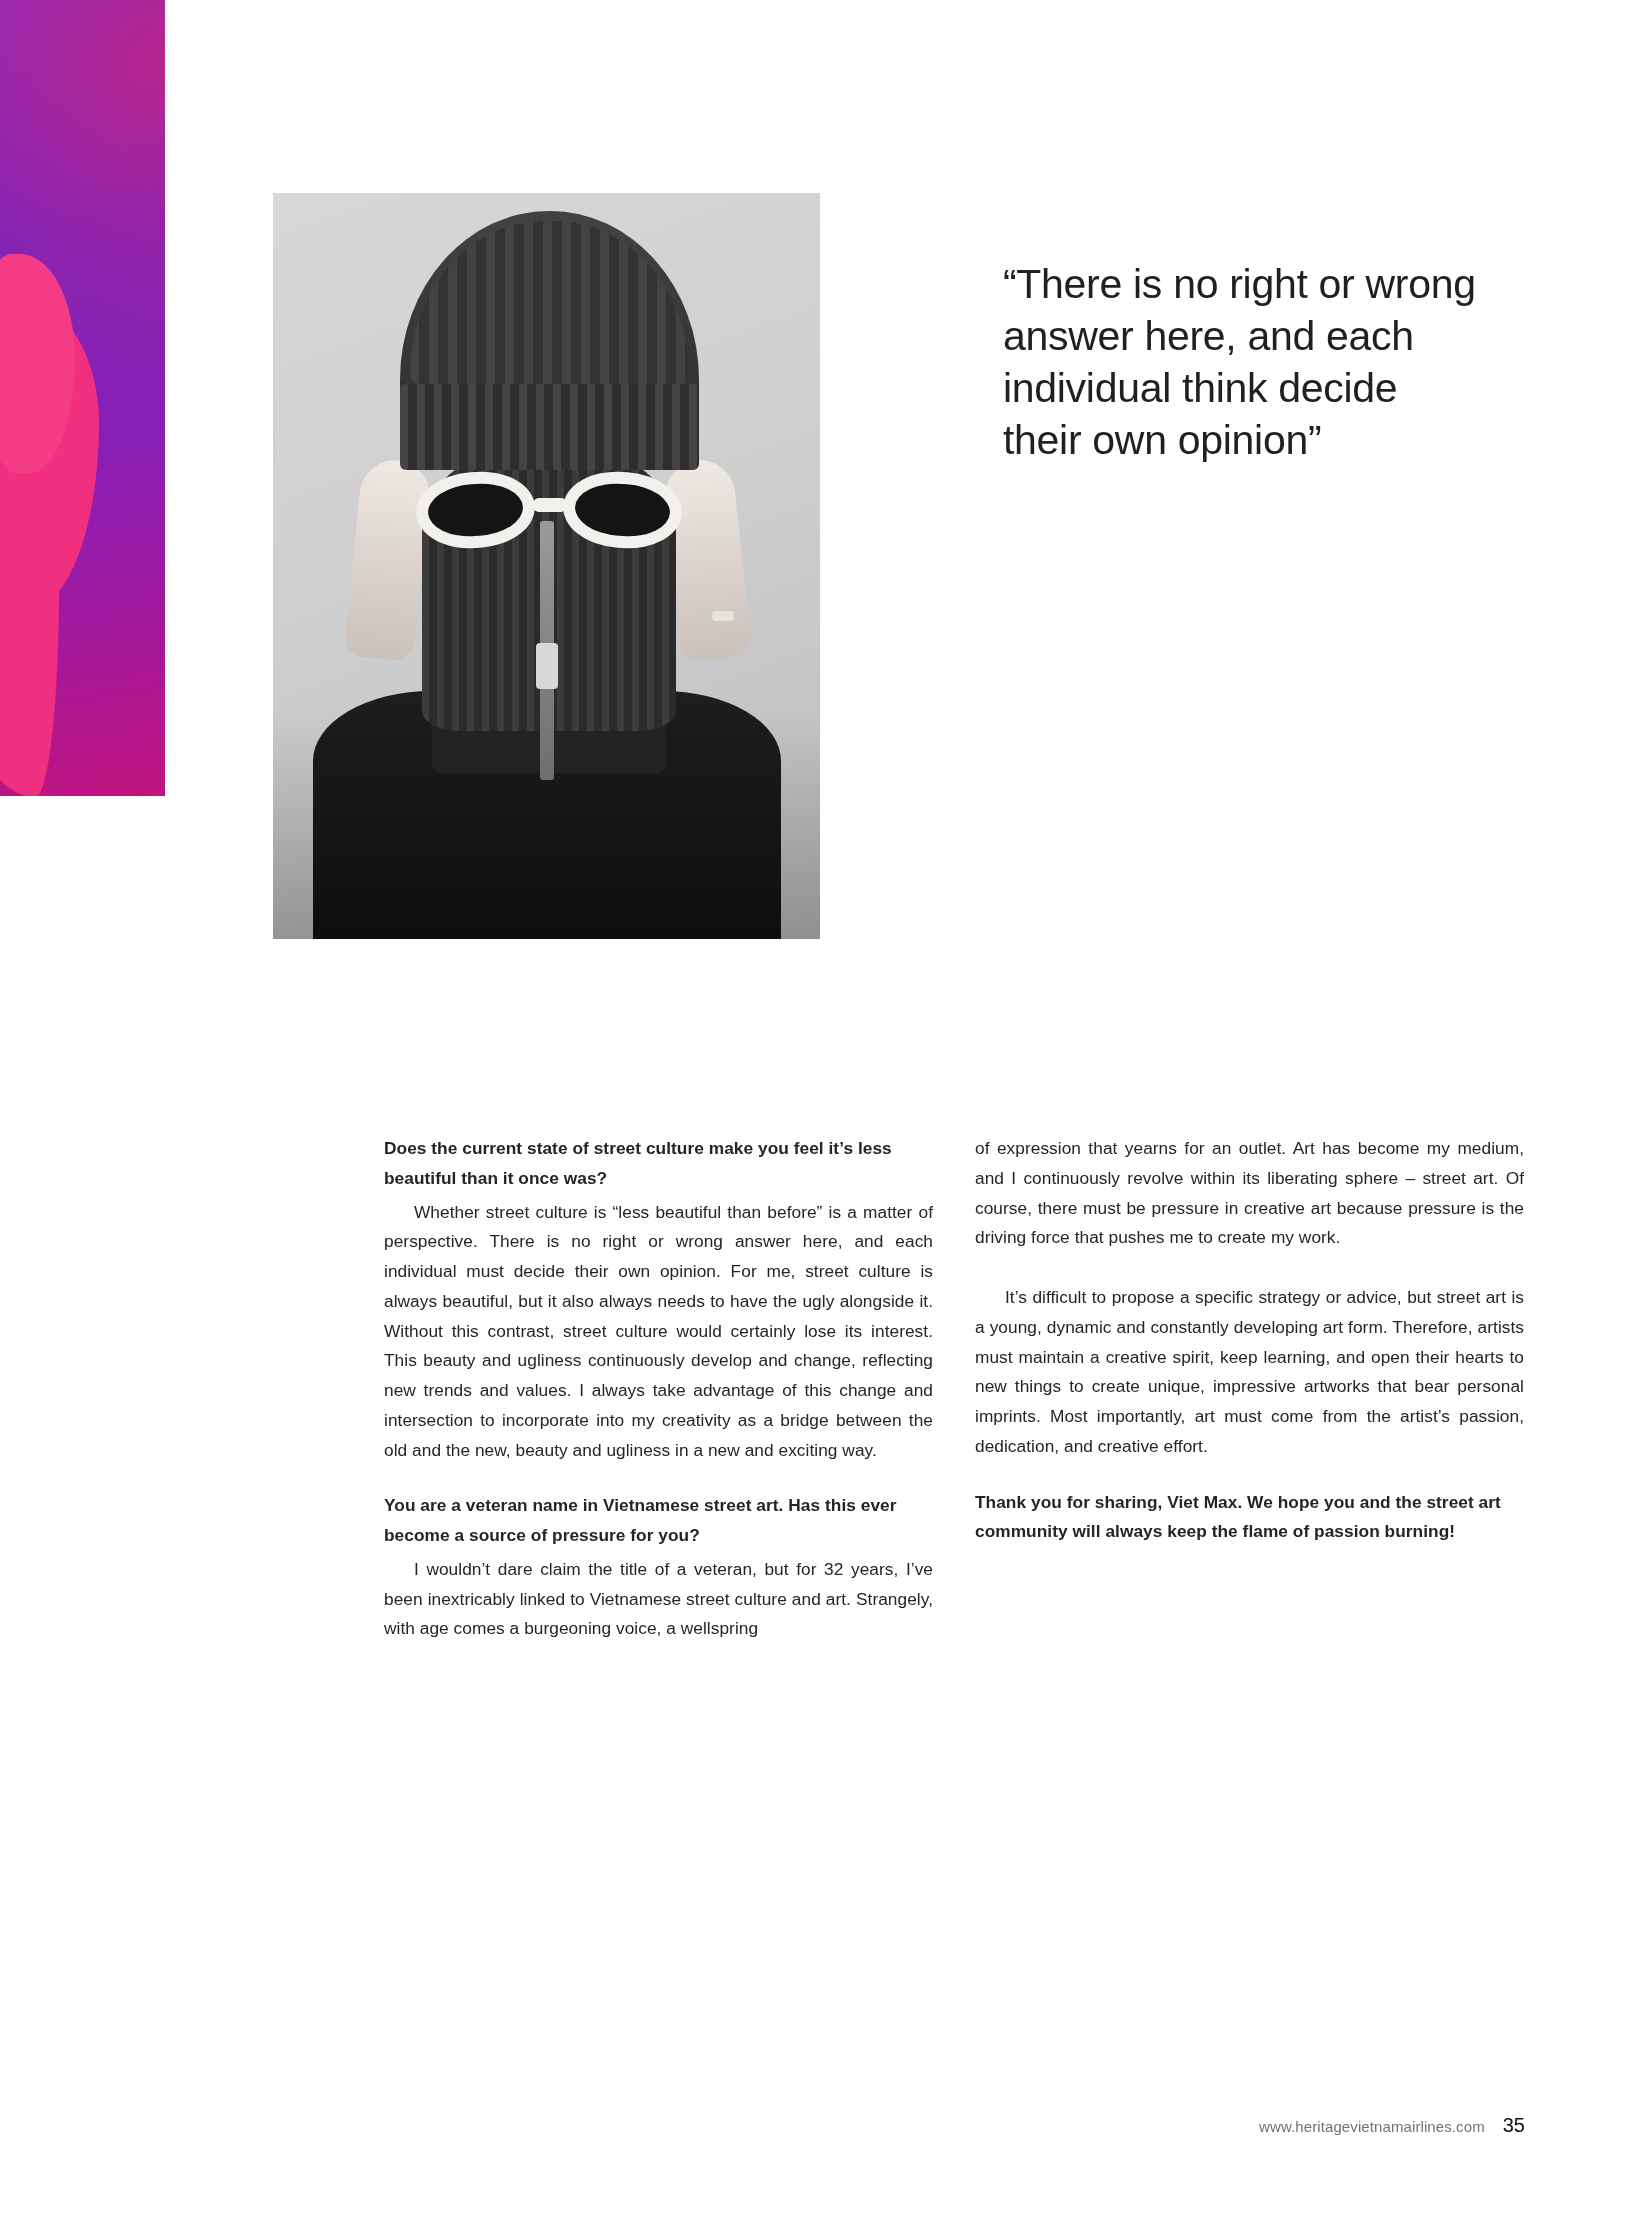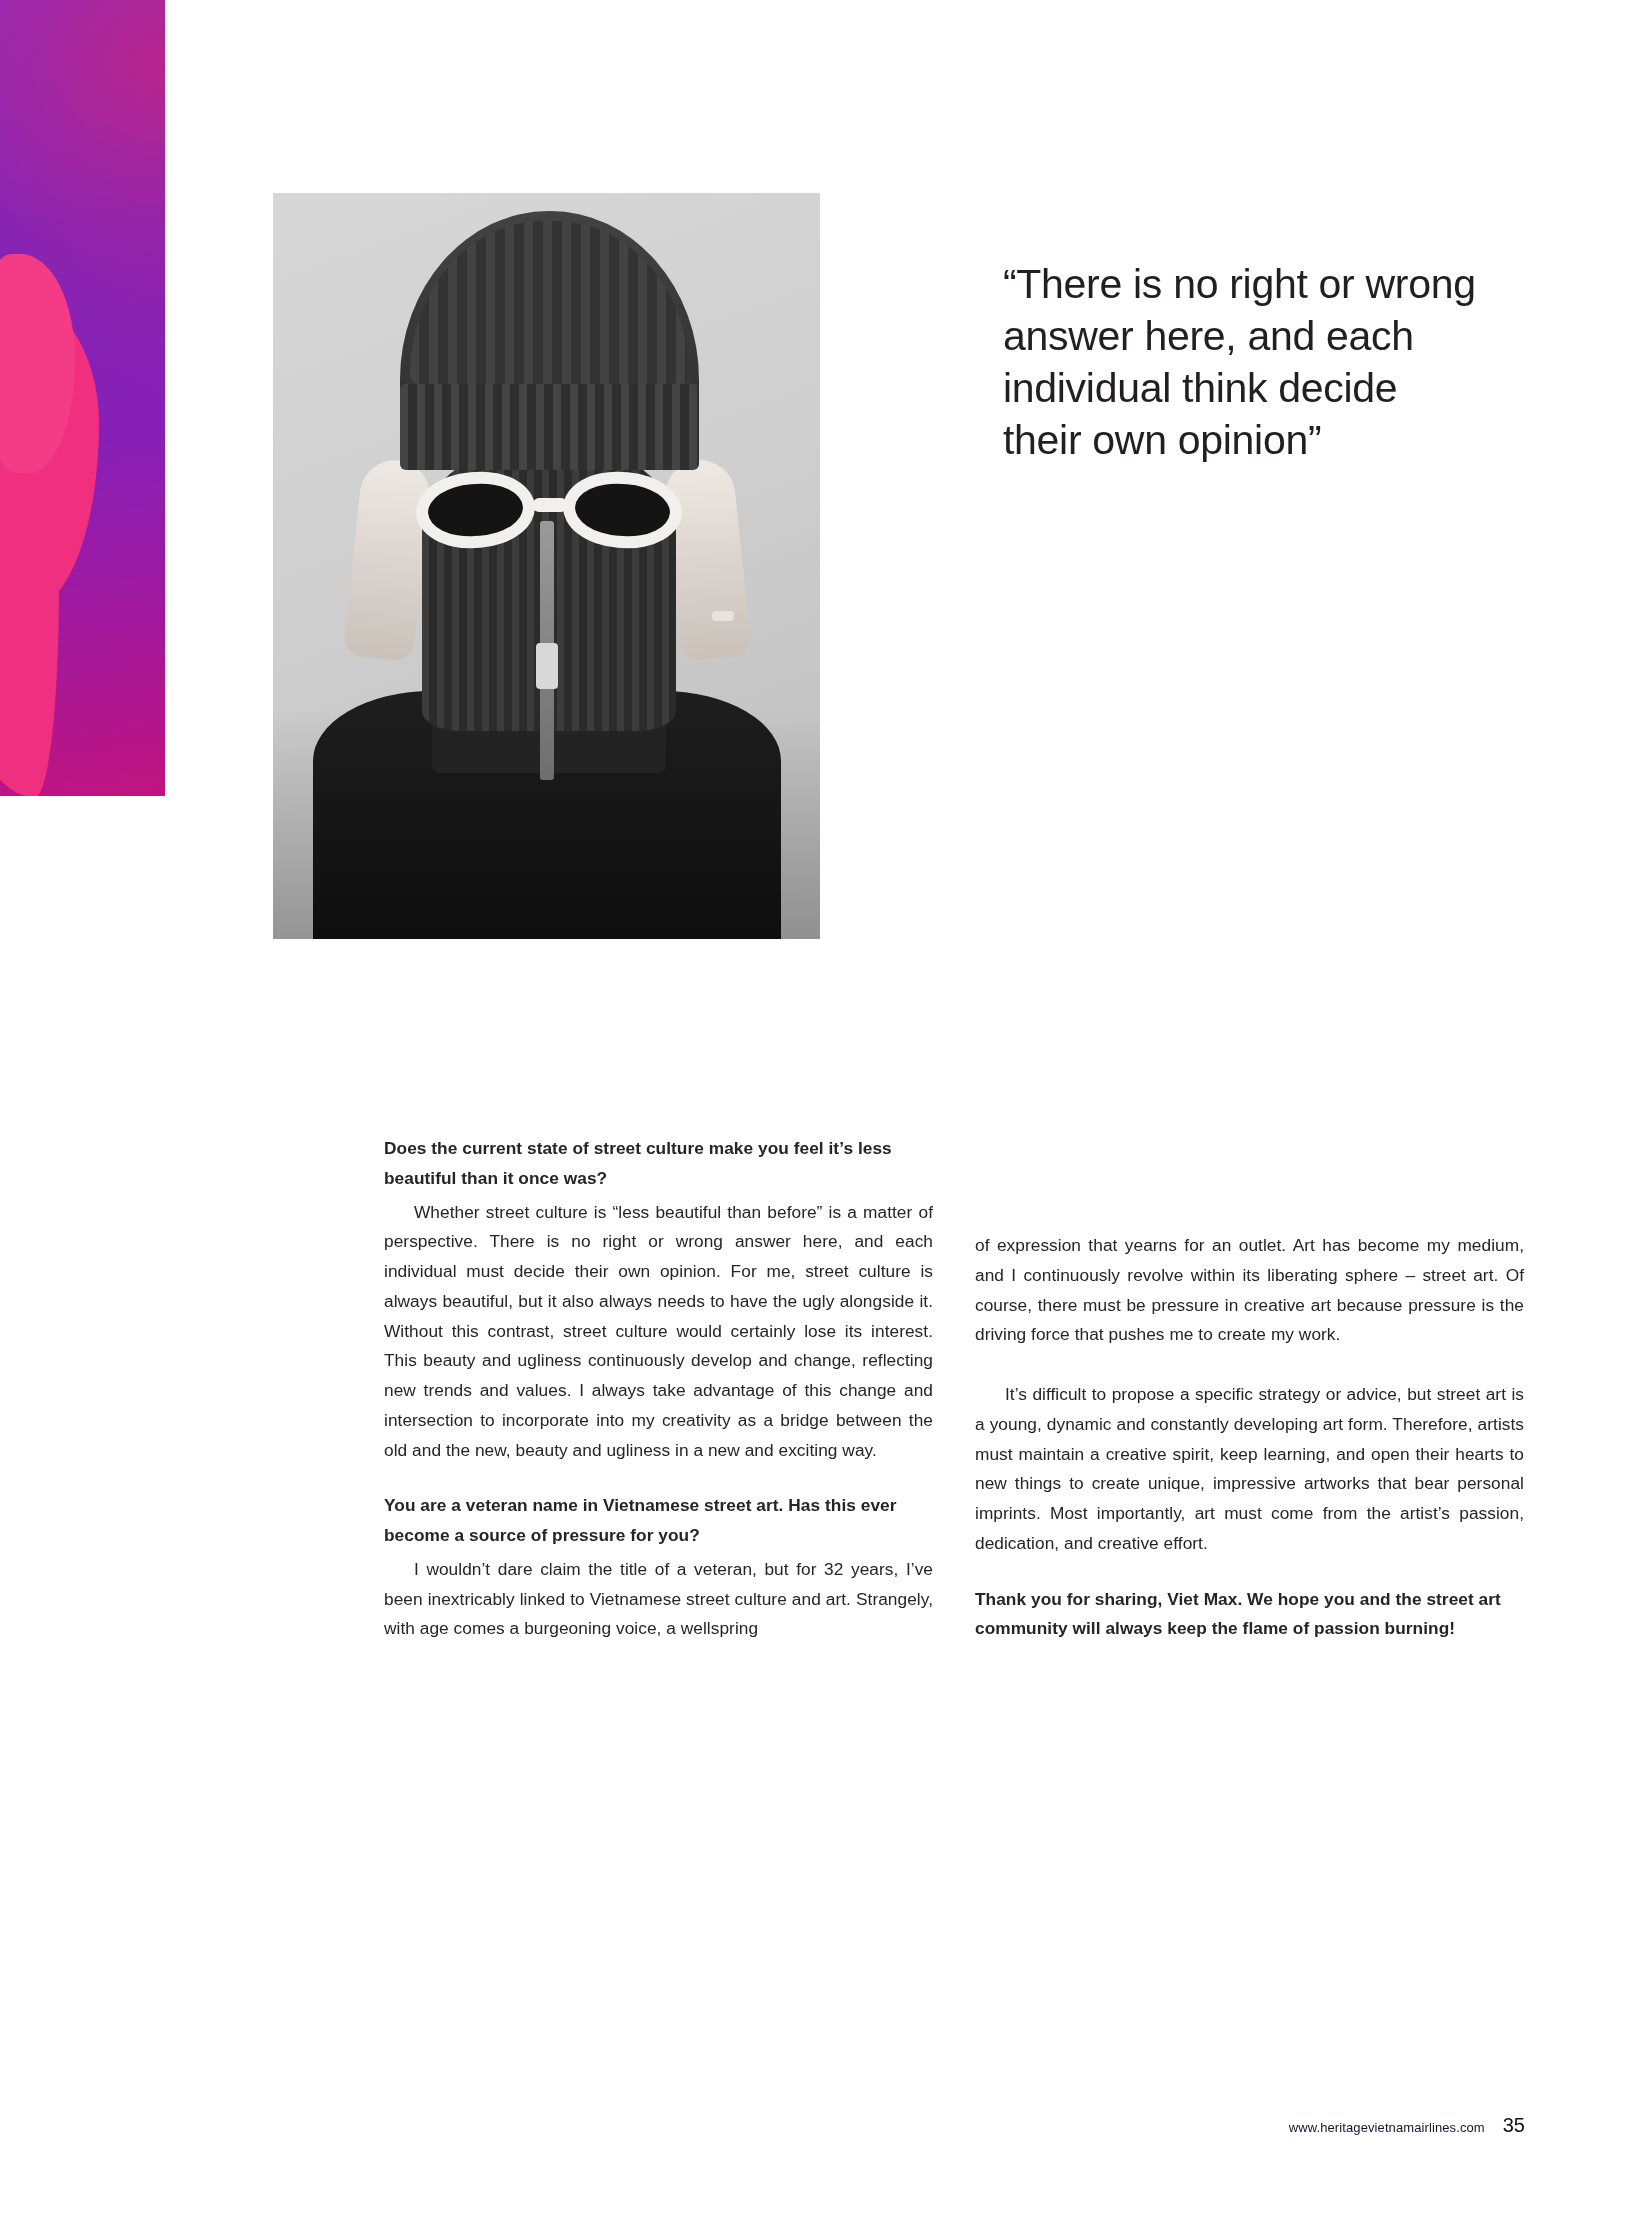--- a/index.html
+++ b/index.html
@@ -219,21 +219,20 @@
   }
 
   
   .columns {
     position: absolute;
     left: 384px;
     top: 1134px;
     width: 1140px;
     display: flex;
     gap: 42px;
-    align-items: flex-end;
   }
   .col {
     width: 549px;
   }
   .col p {
     margin: 0;
     font-size: 17.3px;
     line-height: 1.72;
     text-align: justify;
     color: #252525;
@@ -253,22 +252,22 @@
   
   .footer {
     position: absolute;
     right: 121px;
     bottom: 96px;
     display: flex;
     align-items: baseline;
     gap: 18px;
   }
   .footer .site {
-    font-size: 13px;
-    color: #0f172a;
+    font-size: 15px;
+    color: #737373;
     letter-spacing: 0.1px;
   }
   .footer .pageno {
     font-size: 20px;
     font-weight: 400;
     color: #111;
   }
 </style>
 </head>
 <body>

